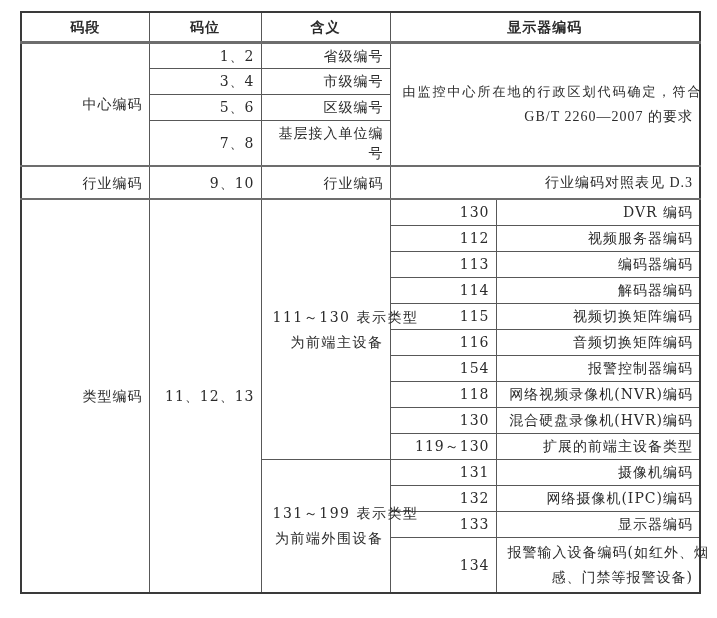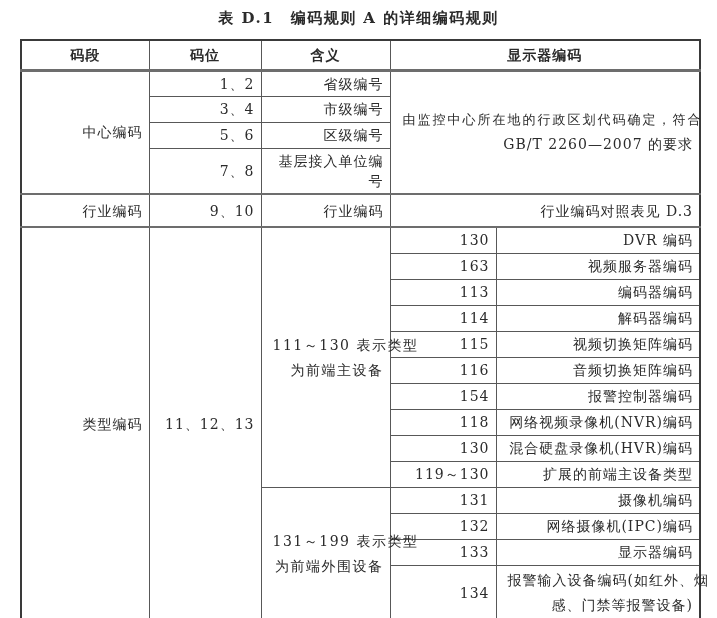--- a/index.html
+++ b/index.html
@@ -53,31 +53,30 @@
     text-align: center;
     font-weight: bold;
     padding: 2px;
     border-bottom: 3px solid #6d6d6d;
   }
   tr.sep > td { border-top: 2px solid #6d6d6d; }
   tr.h-head { height: 30px; }
   tr.h26 { height: 26px; }
   tr.h28 { height: 33px; }
   tr.h52 { height: 52px; }
-  td.note { padding-left: 12px; }
+  td.note { padding-left: 12px; font-family: Liberation Serif, serif; }
   .ln { white-space: nowrap; line-height: 25px; }
   .ln.sp { font-size: 13px; letter-spacing: 2px; }
   td.mean .ln { letter-spacing: 1.5px; }
 </style>
 </head>
 <body>
 
 <div class="page">
 
-  <div class="caption">表 D.1　编码规则 A 的详细编码规则</div>
 
   <table class="rules">
     <colgroup>
       <col class="c1">
         <col class="c2">
         <col class="c3">
         <col class="c4">
         <col class="c5">
     </colgroup>
     <thead>
@@ -123,21 +122,21 @@
         <td rowspan="14">类型编码</td>
         <td rowspan="14">11、12、13</td>
         <td rowspan="10" class="mean">
           <div class="ln">111～130 表示类型</div>
           <div class="ln">为前端主设备</div>
         </td>
         <td>130</td>
         <td>DVR 编码</td>
       </tr>
       <tr class="h26">
-        <td>163</td>
+        <td>112</td>
         <td>视频服务器编码</td>
       </tr>
       <tr class="h26">
         <td>113</td>
         <td>编码器编码</td>
       </tr>
       <tr class="h26">
         <td>114</td>
         <td>解码器编码</td>
       </tr>

